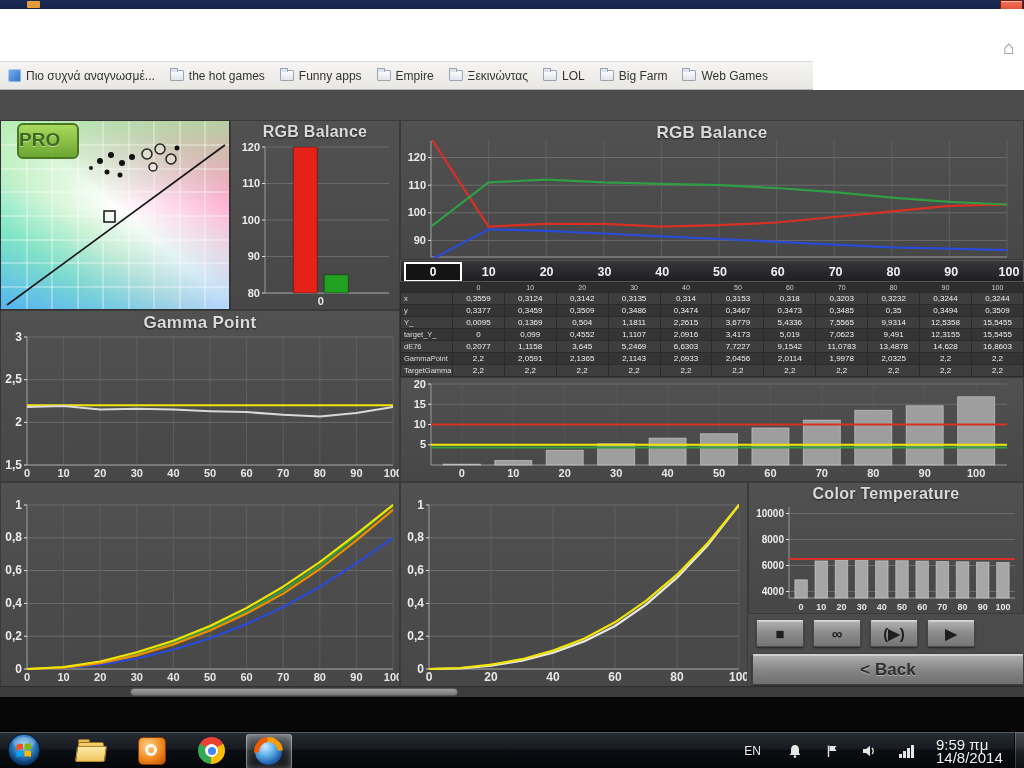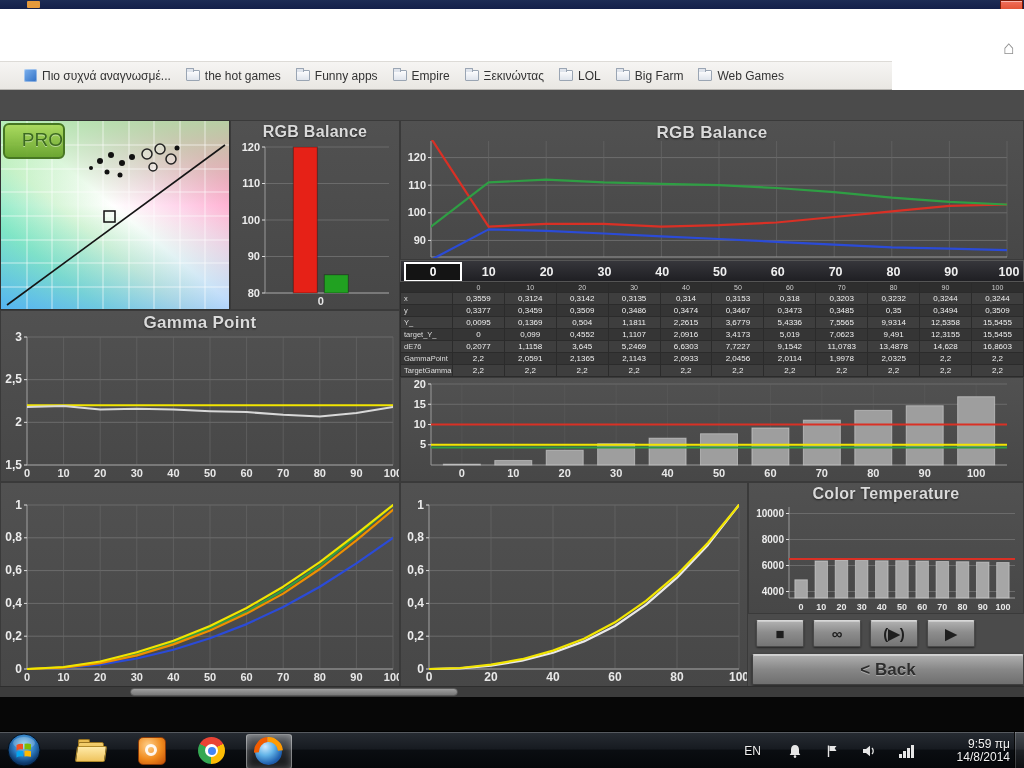--- a/index.html
+++ b/index.html
@@ -7,38 +7,38 @@
   .screen{position:relative;width:1024px;height:768px;overflow:hidden;background:#fff;}
 
   
   .titlebar{position:absolute;left:0;top:0;width:1024px;height:9px;background:linear-gradient(#1d2c55,#14204a);}
   .tb-chip{position:absolute;left:27px;top:1px;width:13px;height:7px;background:#e59a3c;border-radius:1px;}
   .close-btn{position:absolute;right:1px;top:0;width:21px;height:24px;background:linear-gradient(#f2705c,#d8431f 55%,#b52c0c);border:1px solid #7d1a05;border-radius:0 0 3px 3px;box-shadow:inset 0 1px 0 rgba(255,255,255,.5);}
   .page{position:absolute;left:0;top:9px;width:1024px;height:52px;background:#fff;}
   .home-btn{position:absolute;right:5px;top:29px;width:20px;height:20px;color:#8f8f8f;font-size:19px;line-height:20px;text-align:center;cursor:pointer;}
   .home-btn::before{content:"⌂";}
 
-  .bmbar{position:absolute;left:0;top:61px;width:892px;height:29px;background:linear-gradient(#f6f5f3,#e9e7e3);border-top:1px solid #dddbd7;border-bottom:1px solid #b8b6b2;display:flex;align-items:center;gap:15px;padding-left:24px;box-sizing:border-box;}
+  .bmbar{position:absolute;left:0;top:61px;width:813px;height:29px;background:linear-gradient(#f6f5f3,#e9e7e3);border-top:1px solid #dddbd7;border-bottom:1px solid #b8b6b2;display:flex;align-items:center;gap:15px;padding-left:8px;box-sizing:border-box;}
   .bm-item{display:flex;align-items:center;gap:5px;cursor:pointer;}
   .bm-label{font-size:12px;color:#333;white-space:nowrap;}
   .bm-pages{width:13px;height:13px;border-radius:2px;background:linear-gradient(135deg,#7db2ef,#2f6fc4);box-shadow:inset 0 0 0 1px rgba(255,255,255,.4);}
   .bm-folder{position:relative;width:14px;height:11px;background:linear-gradient(#fdfdfe,#dfe4ec);border:1px solid #9aa5b3;border-radius:1px;box-sizing:border-box;}
   .bm-folder::before{content:"";position:absolute;left:-1px;top:-3px;width:6px;height:3px;background:#dfe4ec;border:1px solid #9aa5b3;border-bottom:none;border-radius:1px 1px 0 0;}
 
   
   .app{position:absolute;left:0;top:90px;width:1024px;height:641px;background:#4b4b4b;overflow:hidden;}
   .panel{position:absolute;background:linear-gradient(#515151,#474747);border:1px solid #3a3a3a;box-sizing:border-box;overflow:hidden;}
   .panel svg{display:block;}
   svg text{font-family:"Liberation Sans",sans-serif;font-weight:700;}
   .ptitle{position:absolute;top:2px;left:0;right:0;text-align:center;font-size:17px;font-weight:bold;color:#dadada;text-shadow:0 1px 2px rgba(0,0,0,.6);letter-spacing:.3px;z-index:3;pointer-events:none;}
   .ptitle.small{font-size:16px;}
   .ptitle-box{position:absolute;top:1px;left:50%;transform:translateX(-50%);background:#585858;border:1px solid #929292;padding:1px 12px;font-size:13.5px;font-weight:bold;color:#ededed;z-index:3;white-space:nowrap;box-shadow:0 1px 3px rgba(0,0,0,.45);}
 
   #panel-cie{left:0;top:30px;width:230px;height:190px;padding:0;border:1px solid #333;}
-  .pro-badge{position:absolute;left:3px;top:33px;width:58px;height:32px;z-index:5;background:linear-gradient(#a8d855,#619e21);border:2px solid #3a6b12;border-radius:6px;color:#2d5c0e;font-size:19px;font-weight:normal;text-align:right;line-height:30px;opacity:.9;text-shadow:0 1px 0 rgba(255,255,255,.45);}
+  .pro-badge{position:absolute;left:17px;top:33px;width:58px;height:32px;z-index:5;background:linear-gradient(#a8d855,#619e21);border:2px solid #3a6b12;border-radius:6px;color:#2d5c0e;font-size:19px;font-weight:bold;text-align:left;line-height:30px;opacity:.9;text-shadow:0 1px 0 rgba(255,255,255,.45);}
 
   #panel-rgbbars{left:230px;top:30px;width:170px;height:190px;}
   #panel-rgblines{left:400px;top:30px;width:624px;height:140px;}
   #panel-gammapoint{left:0;top:220px;width:400px;height:172px;}
   #panel-delta{left:400px;top:287px;width:624px;height:105px;}
   #panel-gammalum{left:0;top:392px;width:400px;height:206px;}
   #panel-lum2{left:400px;top:392px;width:348px;height:206px;}
   #panel-colortemp{left:748px;top:392px;width:276px;height:132px;}
 
   #slider{position:absolute;left:400px;top:170px;width:624px;height:22px;background:linear-gradient(#36363b,#1f1f23);border:1px solid #555;box-sizing:border-box;overflow:hidden;}
@@ -75,21 +75,21 @@
   .wmp::after{content:"";position:absolute;left:6px;top:6px;width:12px;height:12px;border-radius:50%;border:3px solid rgba(255,255,255,.9);box-sizing:border-box;}
   .chrome{left:198px;top:5px;width:27px;height:27px;border-radius:50%;background:conic-gradient(from 60deg,#fbbc05 0 120deg,#34a853 0 240deg,#ea4335 0 360deg);}
   .chrome::before{content:"";position:absolute;left:7px;top:7px;width:13px;height:13px;border-radius:50%;background:#fff;}
   .chrome::after{content:"";position:absolute;left:9.5px;top:9.5px;width:8px;height:8px;border-radius:50%;background:#4285f4;}
   .ff-box{position:absolute;left:246px;top:2px;width:44px;height:33px;background:linear-gradient(rgba(255,255,255,.3),rgba(255,255,255,.12) 50%,rgba(255,255,255,.06));border:1px solid rgba(255,255,255,.45);border-radius:3px;box-shadow:inset 0 0 7px rgba(255,255,255,.3);cursor:pointer;}
   .fxicon{position:absolute;left:8px;top:3px;width:27px;height:27px;border-radius:50%;background:radial-gradient(circle at 38% 32%,#cfeaff,#63b4e8 35%,#1f5fae 70%,#123c74);}
   .fxicon::before{content:"";position:absolute;inset:-1px;border-radius:50%;border:5px solid transparent;border-top-color:#ff9b00;border-left-color:#f25c00;transform:rotate(40deg);}
   .tray{position:absolute;right:14px;top:0;height:37px;display:flex;align-items:center;gap:21px;}
   .lang{font-size:12px;color:#eee;text-shadow:0 1px 1px #000;margin-right:5px;cursor:pointer;}
   .trayicon{cursor:pointer;display:block;}
-  .clock{width:74px;text-align:right;font-size:12px;line-height:13px;color:#f2f2f2;text-shadow:0 1px 1px #000;cursor:default;}
+  .clock{width:74px;text-align:left;font-size:15px;line-height:13px;color:#f2f2f2;text-shadow:0 1px 1px #000;cursor:default;}
   .showdesk{position:absolute;right:0;top:0;width:9px;height:37px;background:linear-gradient(rgba(255,255,255,.14),rgba(255,255,255,.03));border-left:1px solid rgba(0,0,0,.85);box-shadow:inset 1px 0 0 rgba(255,255,255,.18);cursor:pointer;}
 </style>
 </head>
 <body>
 
 <div class="screen">
 
   <div class="titlebar">
     <div class="tb-chip"></div>
   </div>

